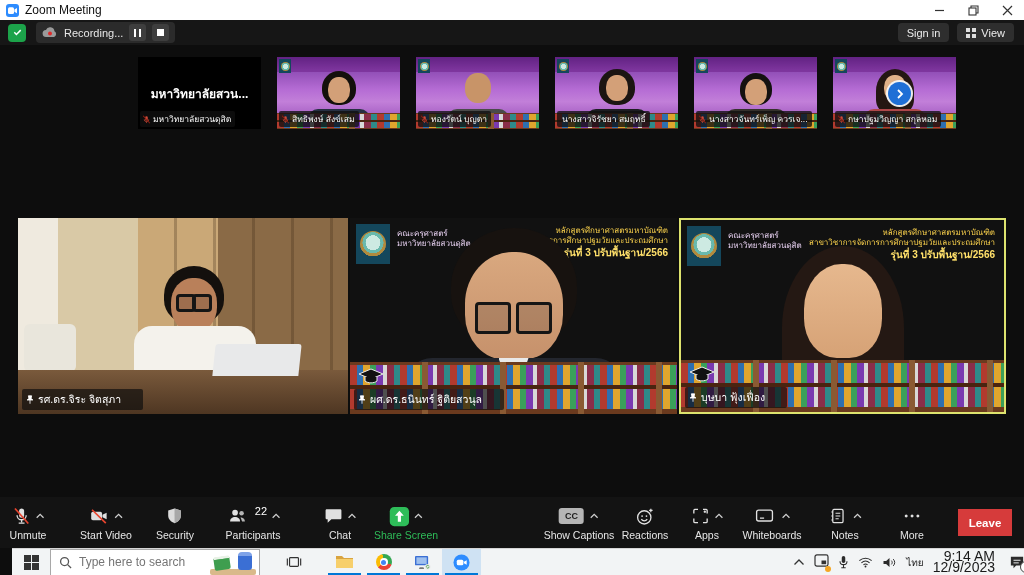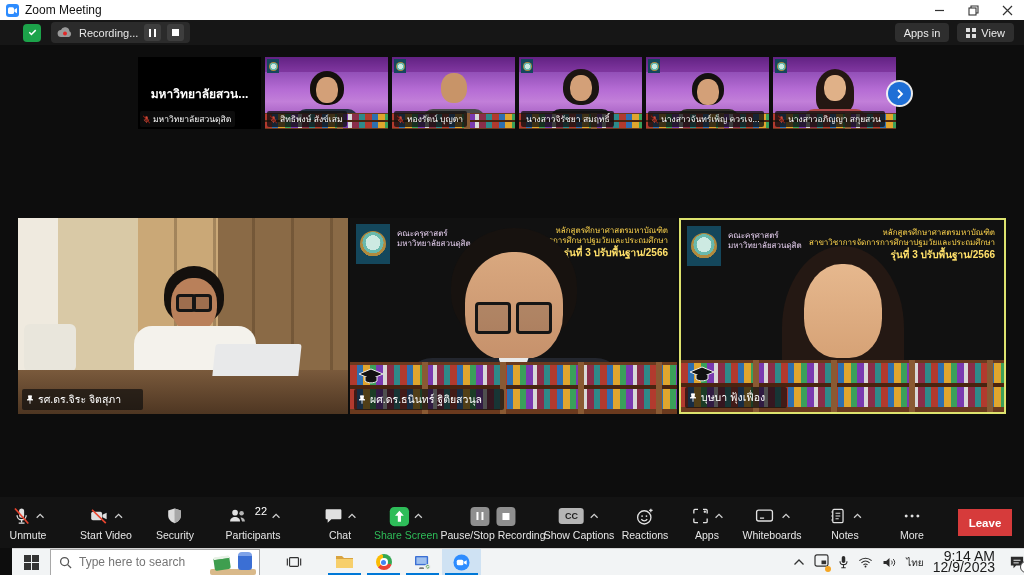--- a/index.html
+++ b/index.html
@@ -11,36 +11,36 @@
   .titlebar { position:absolute; top:0; left:0; width:1024px; height:20px; background:#ffffff;
     display:flex; align-items:center; }
   .app-logo { width:13px; height:13px; margin-left:6px; border-radius:3px; background:#2d8cff;
     display:flex; align-items:center; justify-content:center; }
   .title-text { font-size:12px; color:#111; margin-left:6px; }
   .win-controls { margin-left:auto; display:flex; height:20px; }
   .win-btn { width:34px; height:20px; display:flex; align-items:center; justify-content:center; }
 
   
   .meetingbar { position:absolute; top:20px; left:0; width:1024px; height:25px; background:#161616;
-    display:flex; align-items:center;padding-left:15px; }
+    display:flex; align-items:center; }
   .enc-shield { width:18px; height:18px; margin-left:8px; border-radius:4px; background:#1ca34a;
     display:flex; align-items:center; justify-content:center; }
   .rec-pill { margin-left:10px; height:21px; background:#2b2b2b; border-radius:4px;
     display:flex; align-items:center; padding:0 6px; gap:6px; }
   .rec-text { color:#e8e8e8; font-size:11px; }
   .rec-chip { width:17px; height:17px; border-radius:3px; background:#3e3e3e;
     display:flex; align-items:center; justify-content:center; }
   .pause-glyph { width:7px; height:8px; border-left:2.4px solid #fff; border-right:2.4px solid #fff; }
   .stop-glyph { width:7px; height:7px; background:#fff; }
   .topbar-right { margin-left:auto; display:flex; align-items:center; gap:8px; margin-right:10px; }
   .top-btn { height:19px; background:#2e2e2e; color:#ececec; font-size:11px; border-radius:4px;
     display:flex; align-items:center; padding:0 9px; gap:5px; }
 
   
-  .thumb-strip { position:absolute; top:57px; left:138px; display:flex; gap:4px; }
+  .thumb-strip { position:absolute; top:57px; left:138px; display:flex; gap:16px; }
   .thumb { position:relative; width:123px; height:72px; background:#000; overflow:hidden; }
   .thumb-title { position:absolute; inset:0; display:flex; align-items:center; justify-content:center;
     color:#fff; font-size:12px; font-weight:bold; }
   .name-tag { position:absolute; left:2px; bottom:2px; max-width:119px; background:rgba(16,16,16,.78);
     border-radius:2px; display:flex; align-items:center; gap:2px; padding:1px 4px 1px 2px;
     color:#fff; font-size:8.5px; white-space:nowrap; overflow:hidden; }
   .next-circle { position:absolute; top:82px; left:888px; width:23px; height:23px; border-radius:50%;
     background:#1f6fd6; box-shadow:0 0 0 2px rgba(245,245,245,.95); display:flex; align-items:center;
     justify-content:center; cursor:pointer; }
 
@@ -194,21 +194,21 @@
       <span class="rec-text">Recording...</span>
       <div class="rec-chip chip-p">
           <div class="pause-glyph"></div>
         </div>
       <div class="rec-chip">
           <div class="stop-glyph"></div>
         </div>
     </div>
     <div class="topbar-right">
       <div class="top-btn">
-        <span>Apps in</span>
+        <span>Sign in</span>
       </div>
       <div class="top-btn">
         <svg width="10" height="10" viewBox="0 0 10 10">
           <rect x="0" y="0" width="4" height="4" fill="#ddd"></rect>
             <rect x="6" y="0" width="4" height="4" fill="#ddd"></rect>
           <rect x="0" y="6" width="4" height="4" fill="#ddd"></rect>
             <rect x="6" y="6" width="4" height="4" fill="#ddd"></rect>
         </svg>
         <span>View</span>
       </div>
@@ -332,21 +332,21 @@
       <div class="mini-vb-shelf vb-shelf">
           <div class="srow r1"></div>
           <div class="srow r2"></div>
         </div>
       <div class="name-tag">
         <svg width="9" height="9" viewBox="0 0 12 12">
             <path d="M6 1.5a1.7 1.7 0 0 1 1.7 1.7v2.6a1.7 1.7 0 0 1-3.4 0V3.2A1.7 1.7 0 0 1 6 1.5z" fill="#d04a3a"></path>
             <path d="M3 5.8a3 3 0 0 0 6 0M6 8.8v1.7" stroke="#d04a3a" stroke-width="1" fill="none"></path>
             <line x1="1.5" y1="1" x2="10.5" y2="11" stroke="#8e1f12" stroke-width="1.4"></line>
           </svg>
-        <span>นางสาวอภิญญา สกุยสวน</span>
+        <span>กษาปฐมวิญญา สกุลหอม</span>
       </div>
     </div>
   </div>
 
   <div class="next-circle">
     <svg width="10" height="10" viewBox="0 0 10 10">
         <path d="M3 1l4 4-4 4" stroke="#fff" stroke-width="1.8" fill="none"></path>
       </svg>
   </div>
 
@@ -520,31 +520,20 @@
             <rect x="1" y="1" width="22" height="22" rx="5" fill="#2ebd59"></rect>
             <path d="M12 5.5 17 11h-3.2v7h-3.6v-7H7z" fill="#fff"></path>
           </svg>
         <svg class="caret" width="9" height="6" viewBox="0 0 10 7">
             <path d="M1 5.5 5 1.5l4 4" stroke="#cfcfcf" stroke-width="1.5" fill="none"></path>
           </svg>
       </div>
       <span class="tlabel green">Share Screen</span>
     </div>
 
-    <div class="tool" style="left:493px">
-      <div class="tool-top" style="gap:7px">
-        <div class="chip p">
-            <div class="pause-glyph"></div>
-          </div>
-        <div class="chip s">
-            <div class="stop-glyph"></div>
-          </div>
-      </div>
-      <span class="tlabel">Pause/Stop Recording</span>
-    </div>
 
     <div class="tool" style="left:579px">
       <div class="tool-top" style="gap:6px">
         <div class="cc-chip">CC</div>
         <svg class="caret" width="9" height="6" viewBox="0 0 10 7">
             <path d="M1 5.5 5 1.5l4 4" stroke="#cfcfcf" stroke-width="1.5" fill="none"></path>
           </svg>
       </div>
       <span class="tlabel">Show Captions</span>
     </div>

